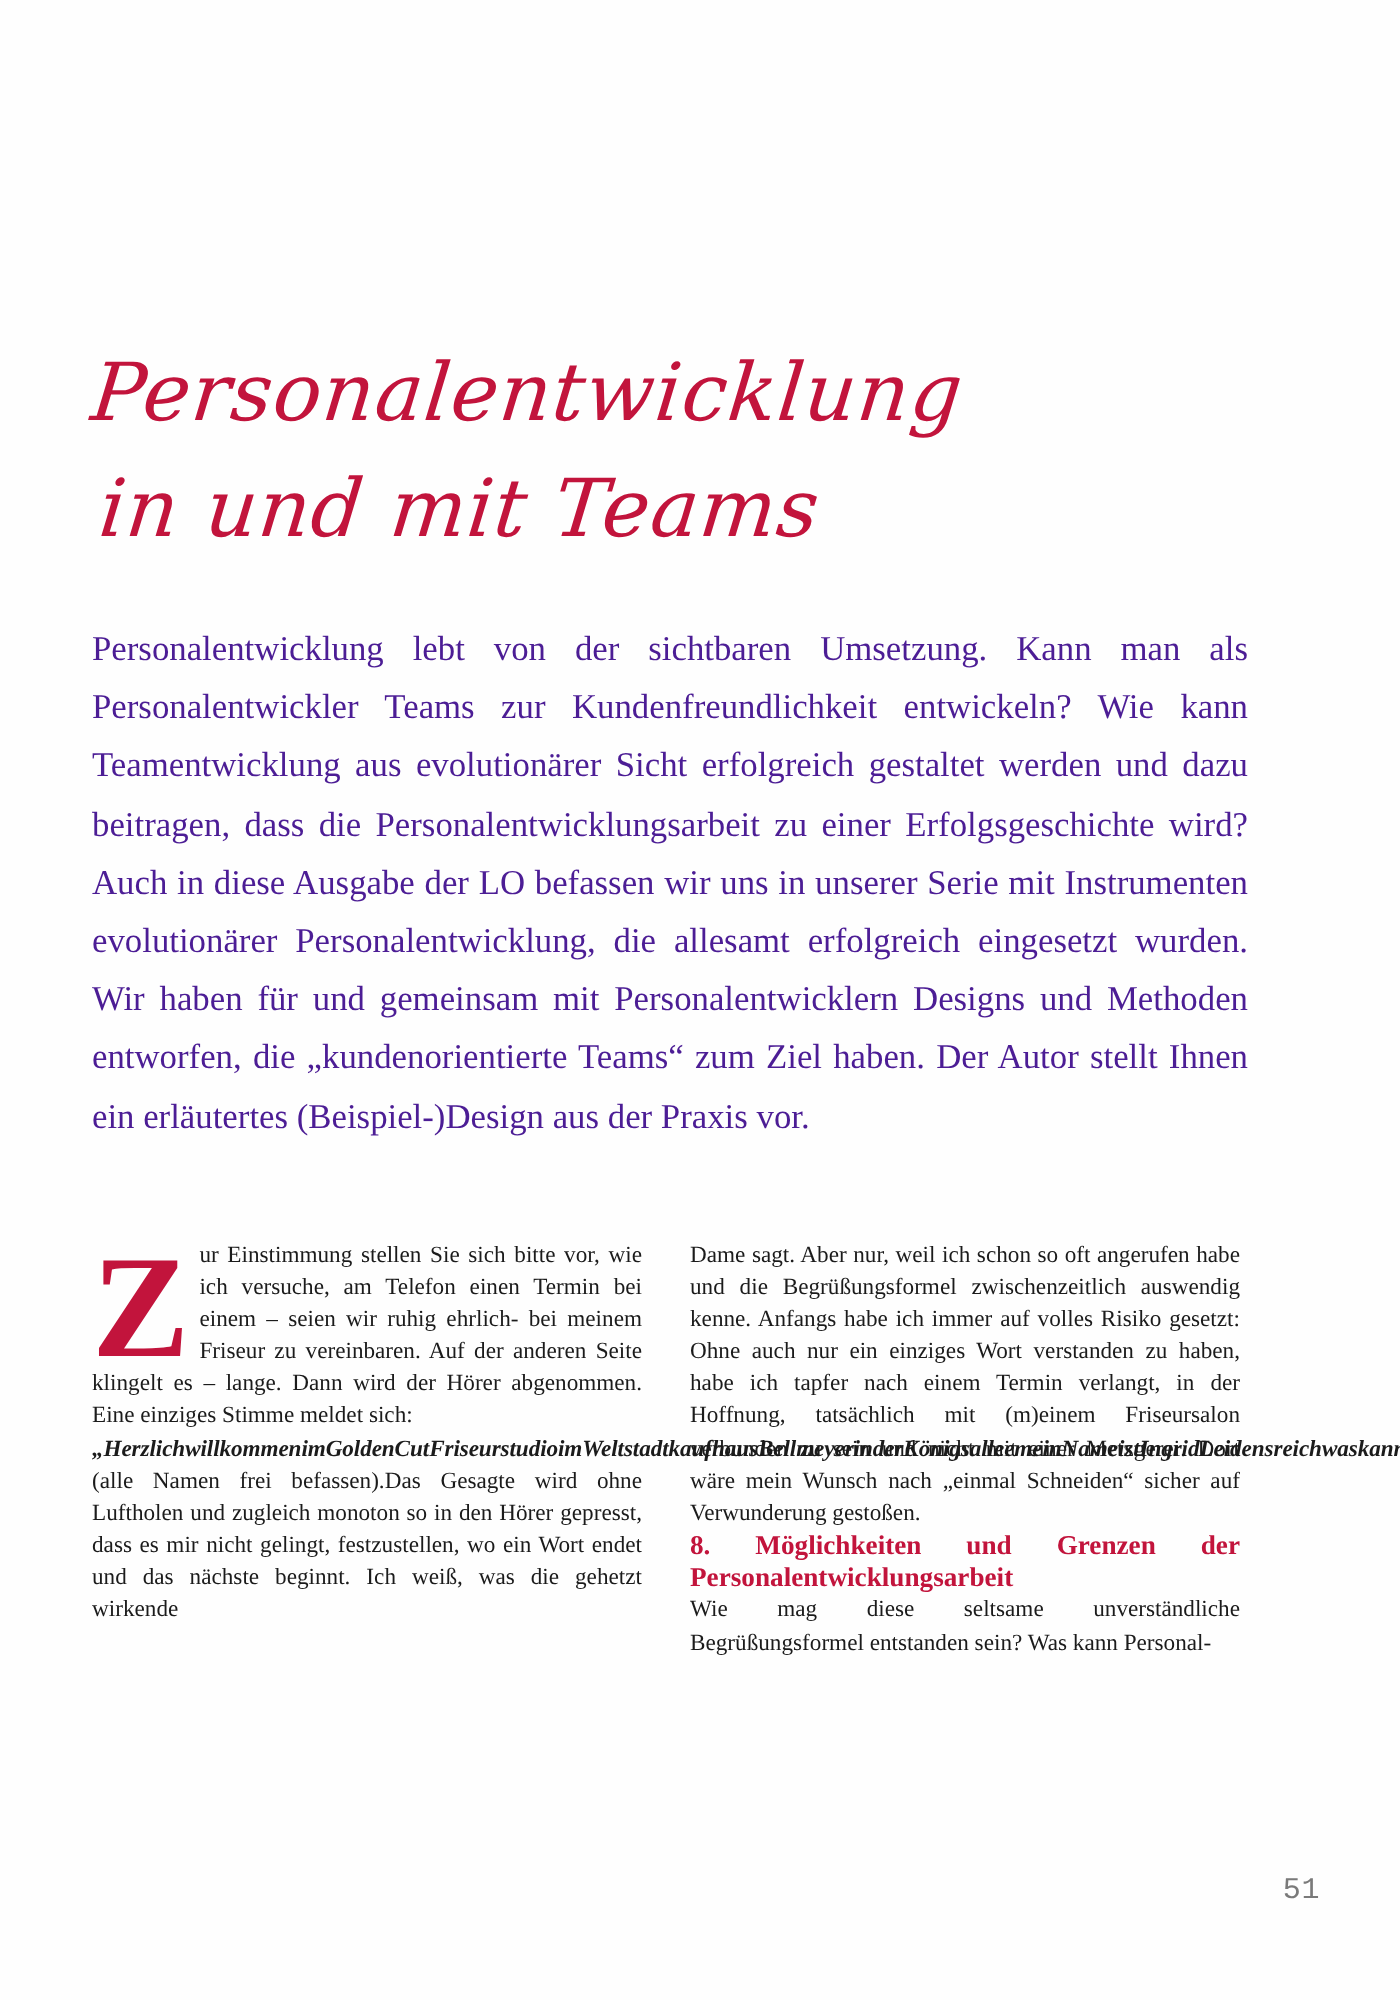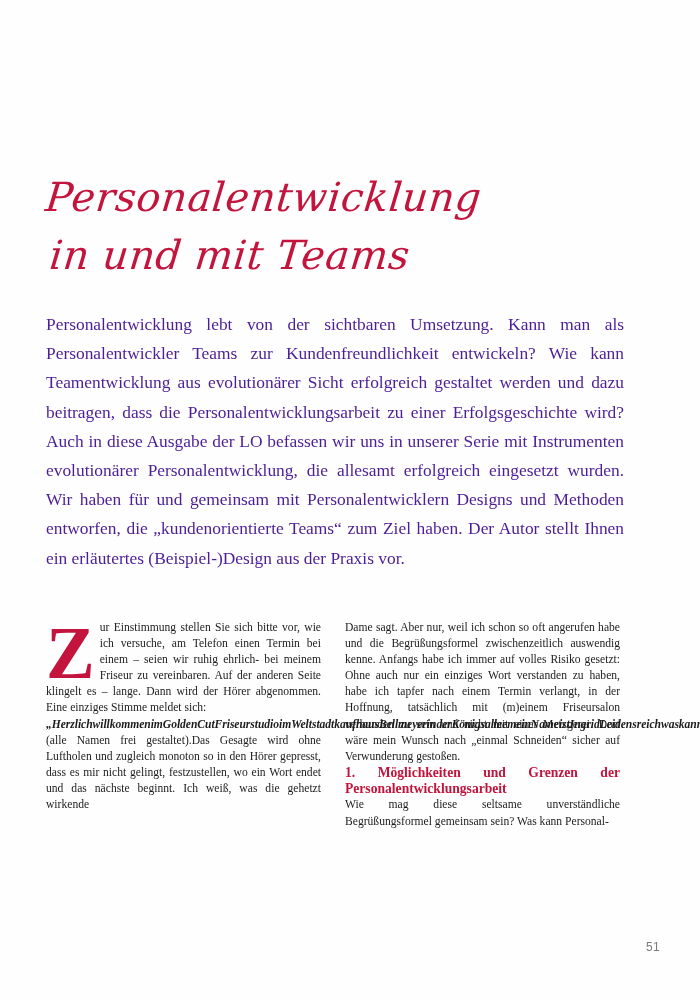--- a/index.html
+++ b/index.html
@@ -114,22 +114,22 @@
     font-size: 13.6px;
     line-height: 16.3px;
     margin: 11px 0 2px 0;
   }
 
   
   .folio {
     position: absolute;
     right: 40px;
     bottom: 46px;
-    font-family: Liberation Sans, sans-serif;
-    font-size: 12px;
+    font-family: Liberation Mono, monospace;
+    font-size: 15px;
     color: #7a7a7a;
     letter-spacing: 0.3px;
   }
 </style>
 </head>
 <body>
 
 <div class="page">
 
   <div class="title-block">
@@ -139,26 +139,26 @@
 
   <div class="lead">Personalentwicklung lebt von der sichtbaren Umsetzung. Kann man als Personalentwickler Teams zur Kundenfreundlichkeit entwickeln? Wie kann Teamentwicklung aus evolutionärer Sicht erfolgreich gestaltet werden und dazu beitragen, dass die Personalentwicklungsarbeit zu einer Erfolgsgeschichte wird? Auch in diese Ausgabe der LO befassen wir uns in unserer  Serie mit Instrumenten evolutionärer Personalentwicklung, die allesamt erfolgreich eingesetzt wurden. Wir haben für und gemeinsam mit Personalentwicklern Designs und Methoden entworfen, die „kundenorientierte Teams“ zum Ziel haben. Der Autor stellt Ihnen ein erläutertes (Beispiel-)Design aus der Praxis vor.</div>
 
   <div class="columns">
 
     <div class="col col-left">
       <p><span class="dropcap">Z</span><span>ur Einstimmung stellen Sie sich bitte vor, wie ich versuche, am Telefon einen Termin bei einem – seien wir ruhig ehrlich- bei meinem Friseur zu vereinbaren. Auf der anderen Seite klingelt es – lange. Dann wird der Hörer abgenommen. Eine einziges Stimme meldet sich:</span></p>
       <p>
           <span class="quoted">„HerzlichwillkommenimGoldenCutFriseurstudioimWeltstadtkaufhausBellmeyerinderKönigsalleemeinNameistIngridLeidensreichwaskannichfürsietunschönengutentag?“</span>
         </p>
-      <p><span class="inline-normal"> (alle Namen frei gestaltet).</span><span>Das Gesagte wird ohne Luftholen und zugleich monoton so in den Hörer gepresst, dass es mir nicht gelingt, festzustellen, wo ein Wort endet und das nächste beginnt. Ich weiß, was die gehetzt wirkende</span></p>
+      <p><span class="inline-normal"> (alle Namen frei befassen).</span><span>Das Gesagte wird ohne Luftholen und zugleich monoton so in den Hörer gepresst, dass es mir nicht gelingt, festzustellen, wo ein Wort endet und das nächste beginnt. Ich weiß, was die gehetzt wirkende</span></p>
     </div>
 
     <div class="col col-right">
       <p>Dame sagt. Aber nur, weil ich schon so oft angerufen habe und die Begrüßungsformel zwischenzeitlich auswendig kenne. Anfangs habe ich immer auf volles Risiko gesetzt: Ohne auch nur ein einziges Wort verstanden zu haben, habe ich tapfer nach einem Termin verlangt, in der Hoffnung, tatsächlich mit (m)einem Friseursalon verbunden zu sein und nicht mit einer Metzgerei. Dort wäre mein Wunsch nach „einmal Schneiden“ sicher auf Verwunderung gestoßen.</p>
-      <p class="section-heading">1. Möglichkeiten und Grenzen der Personalentwicklungsarbeit</p>
-      <p>Wie mag diese seltsame unverständliche Begrüßungsformel gemeinsam sein? Was kann Personal-</p>
+      <p class="section-heading">8. Möglichkeiten und Grenzen der Personalentwicklungsarbeit</p>
+      <p>Wie mag diese seltsame unverständliche Begrüßungsformel entstanden sein? Was kann Personal-</p>
     </div>
 
   </div>
 
   <div class="folio">51</div>
 
 </div>
 
 </body></html>

